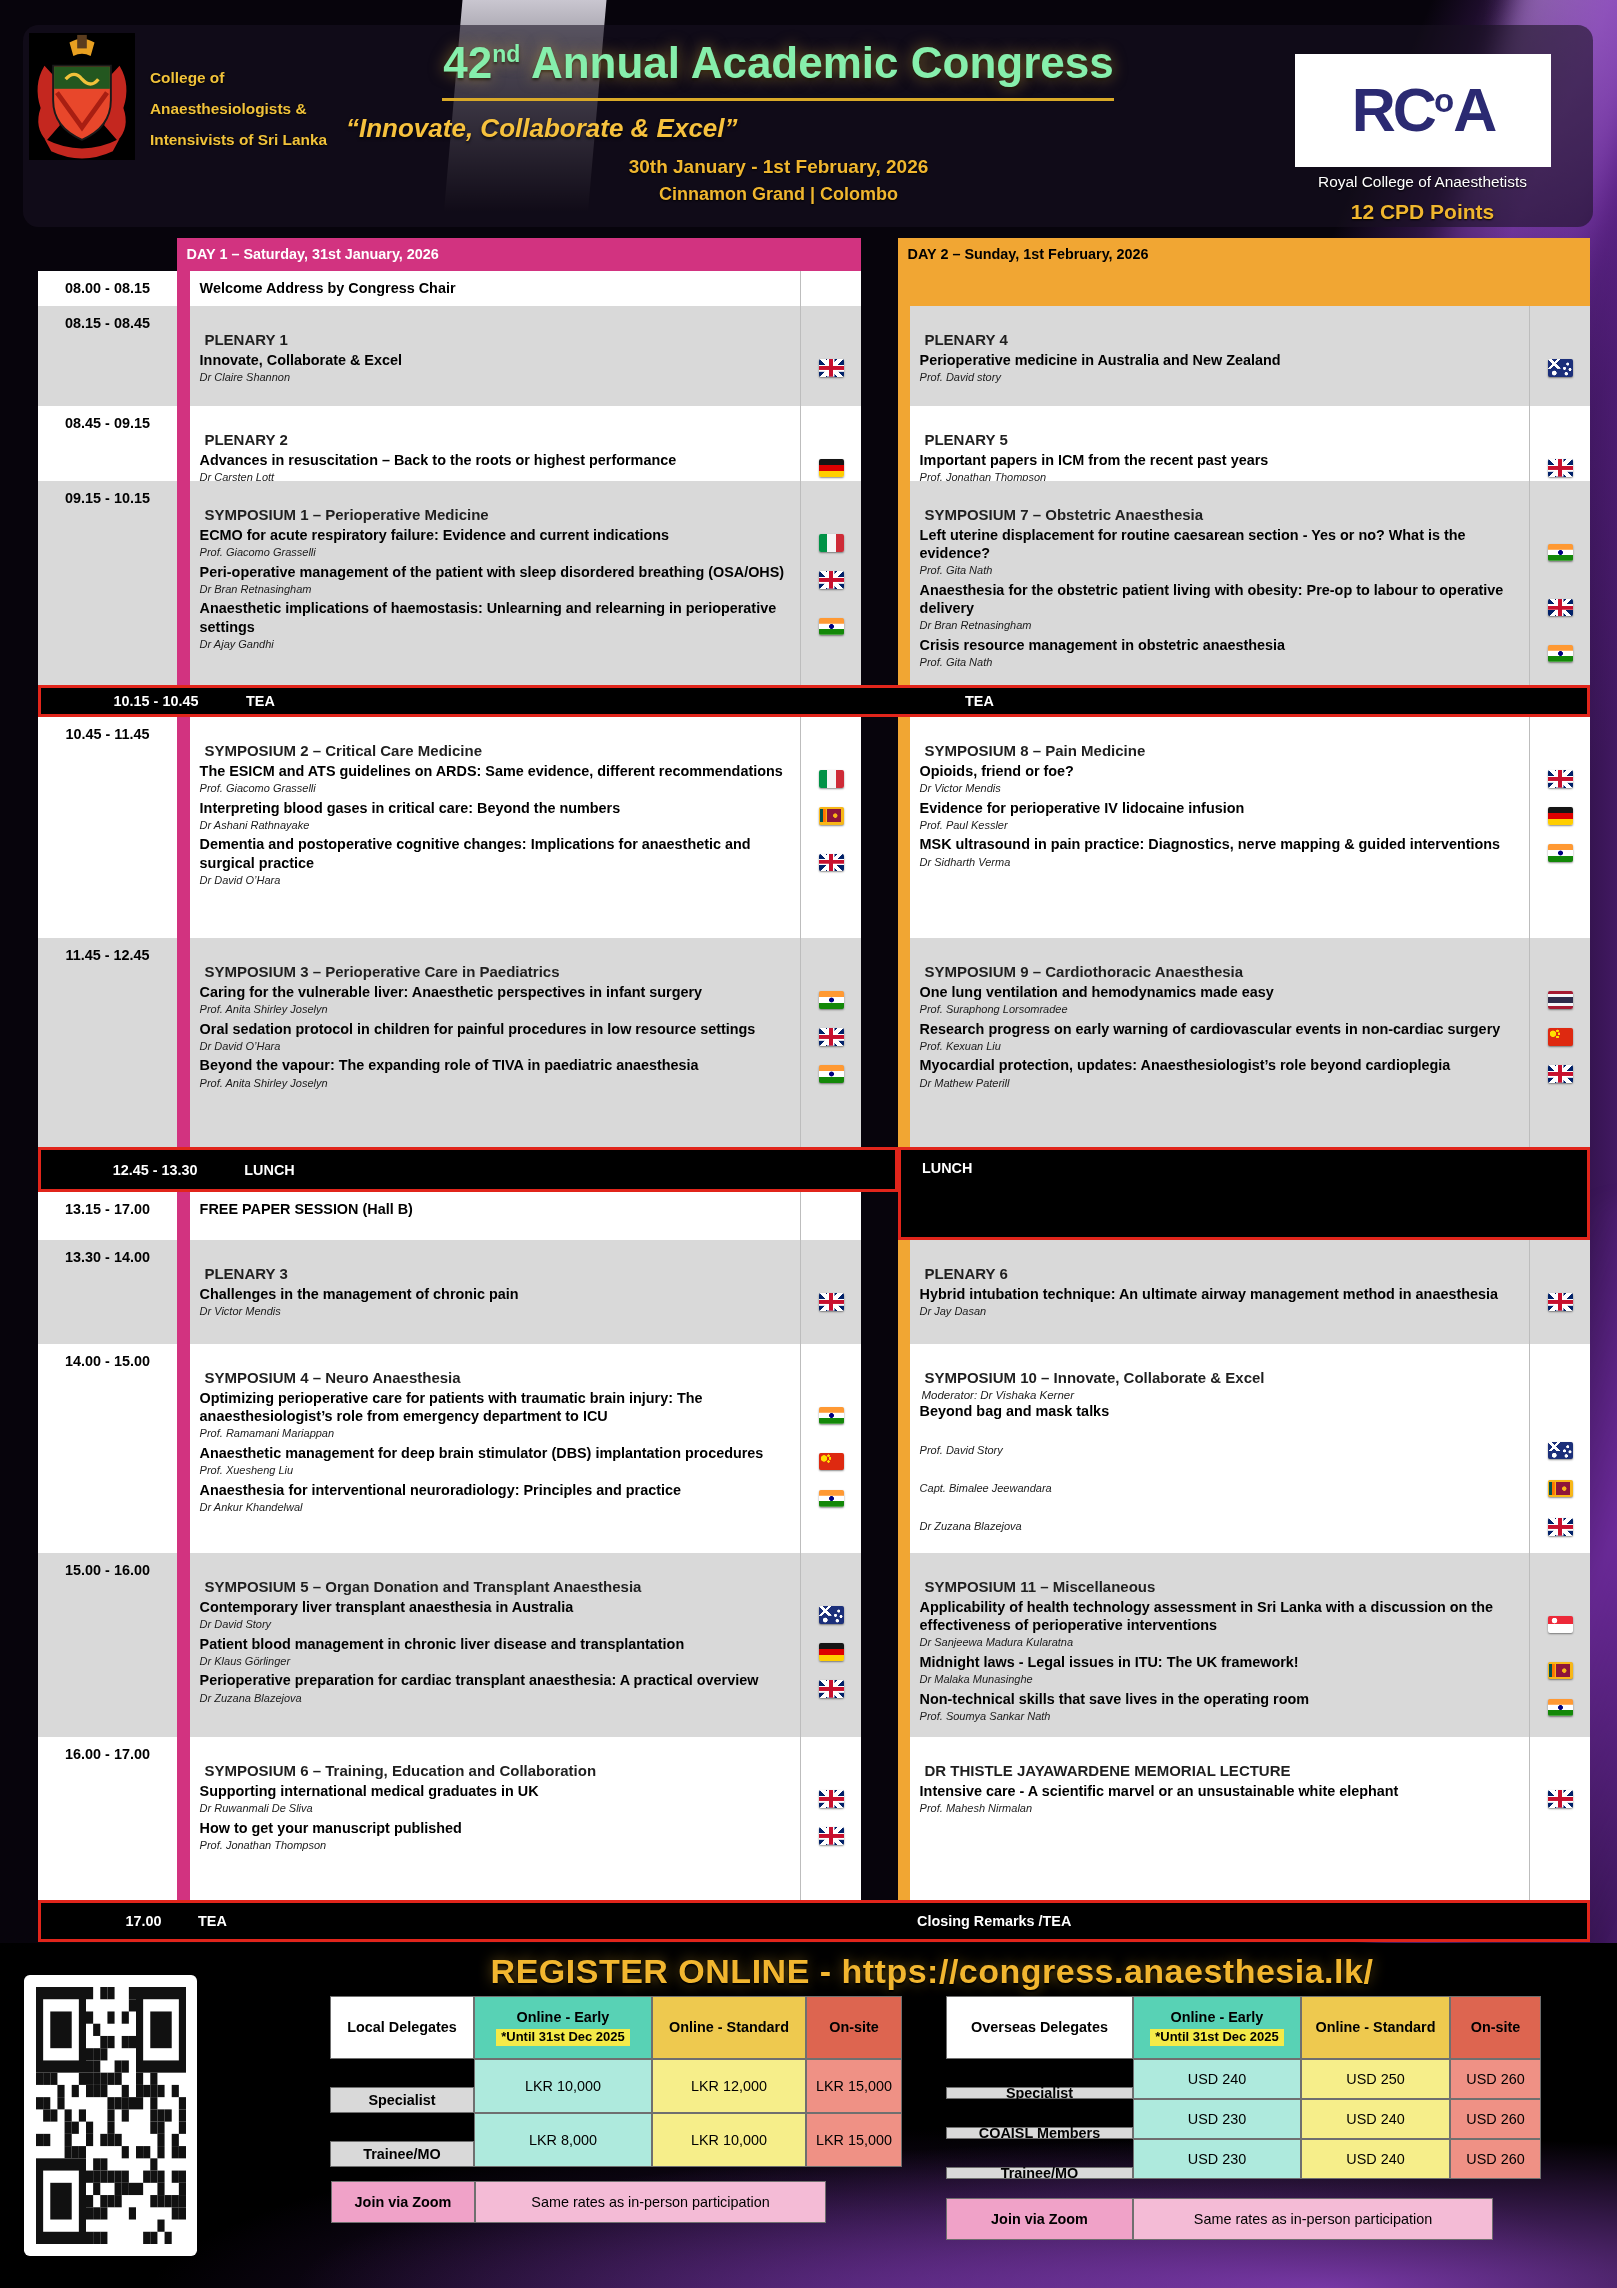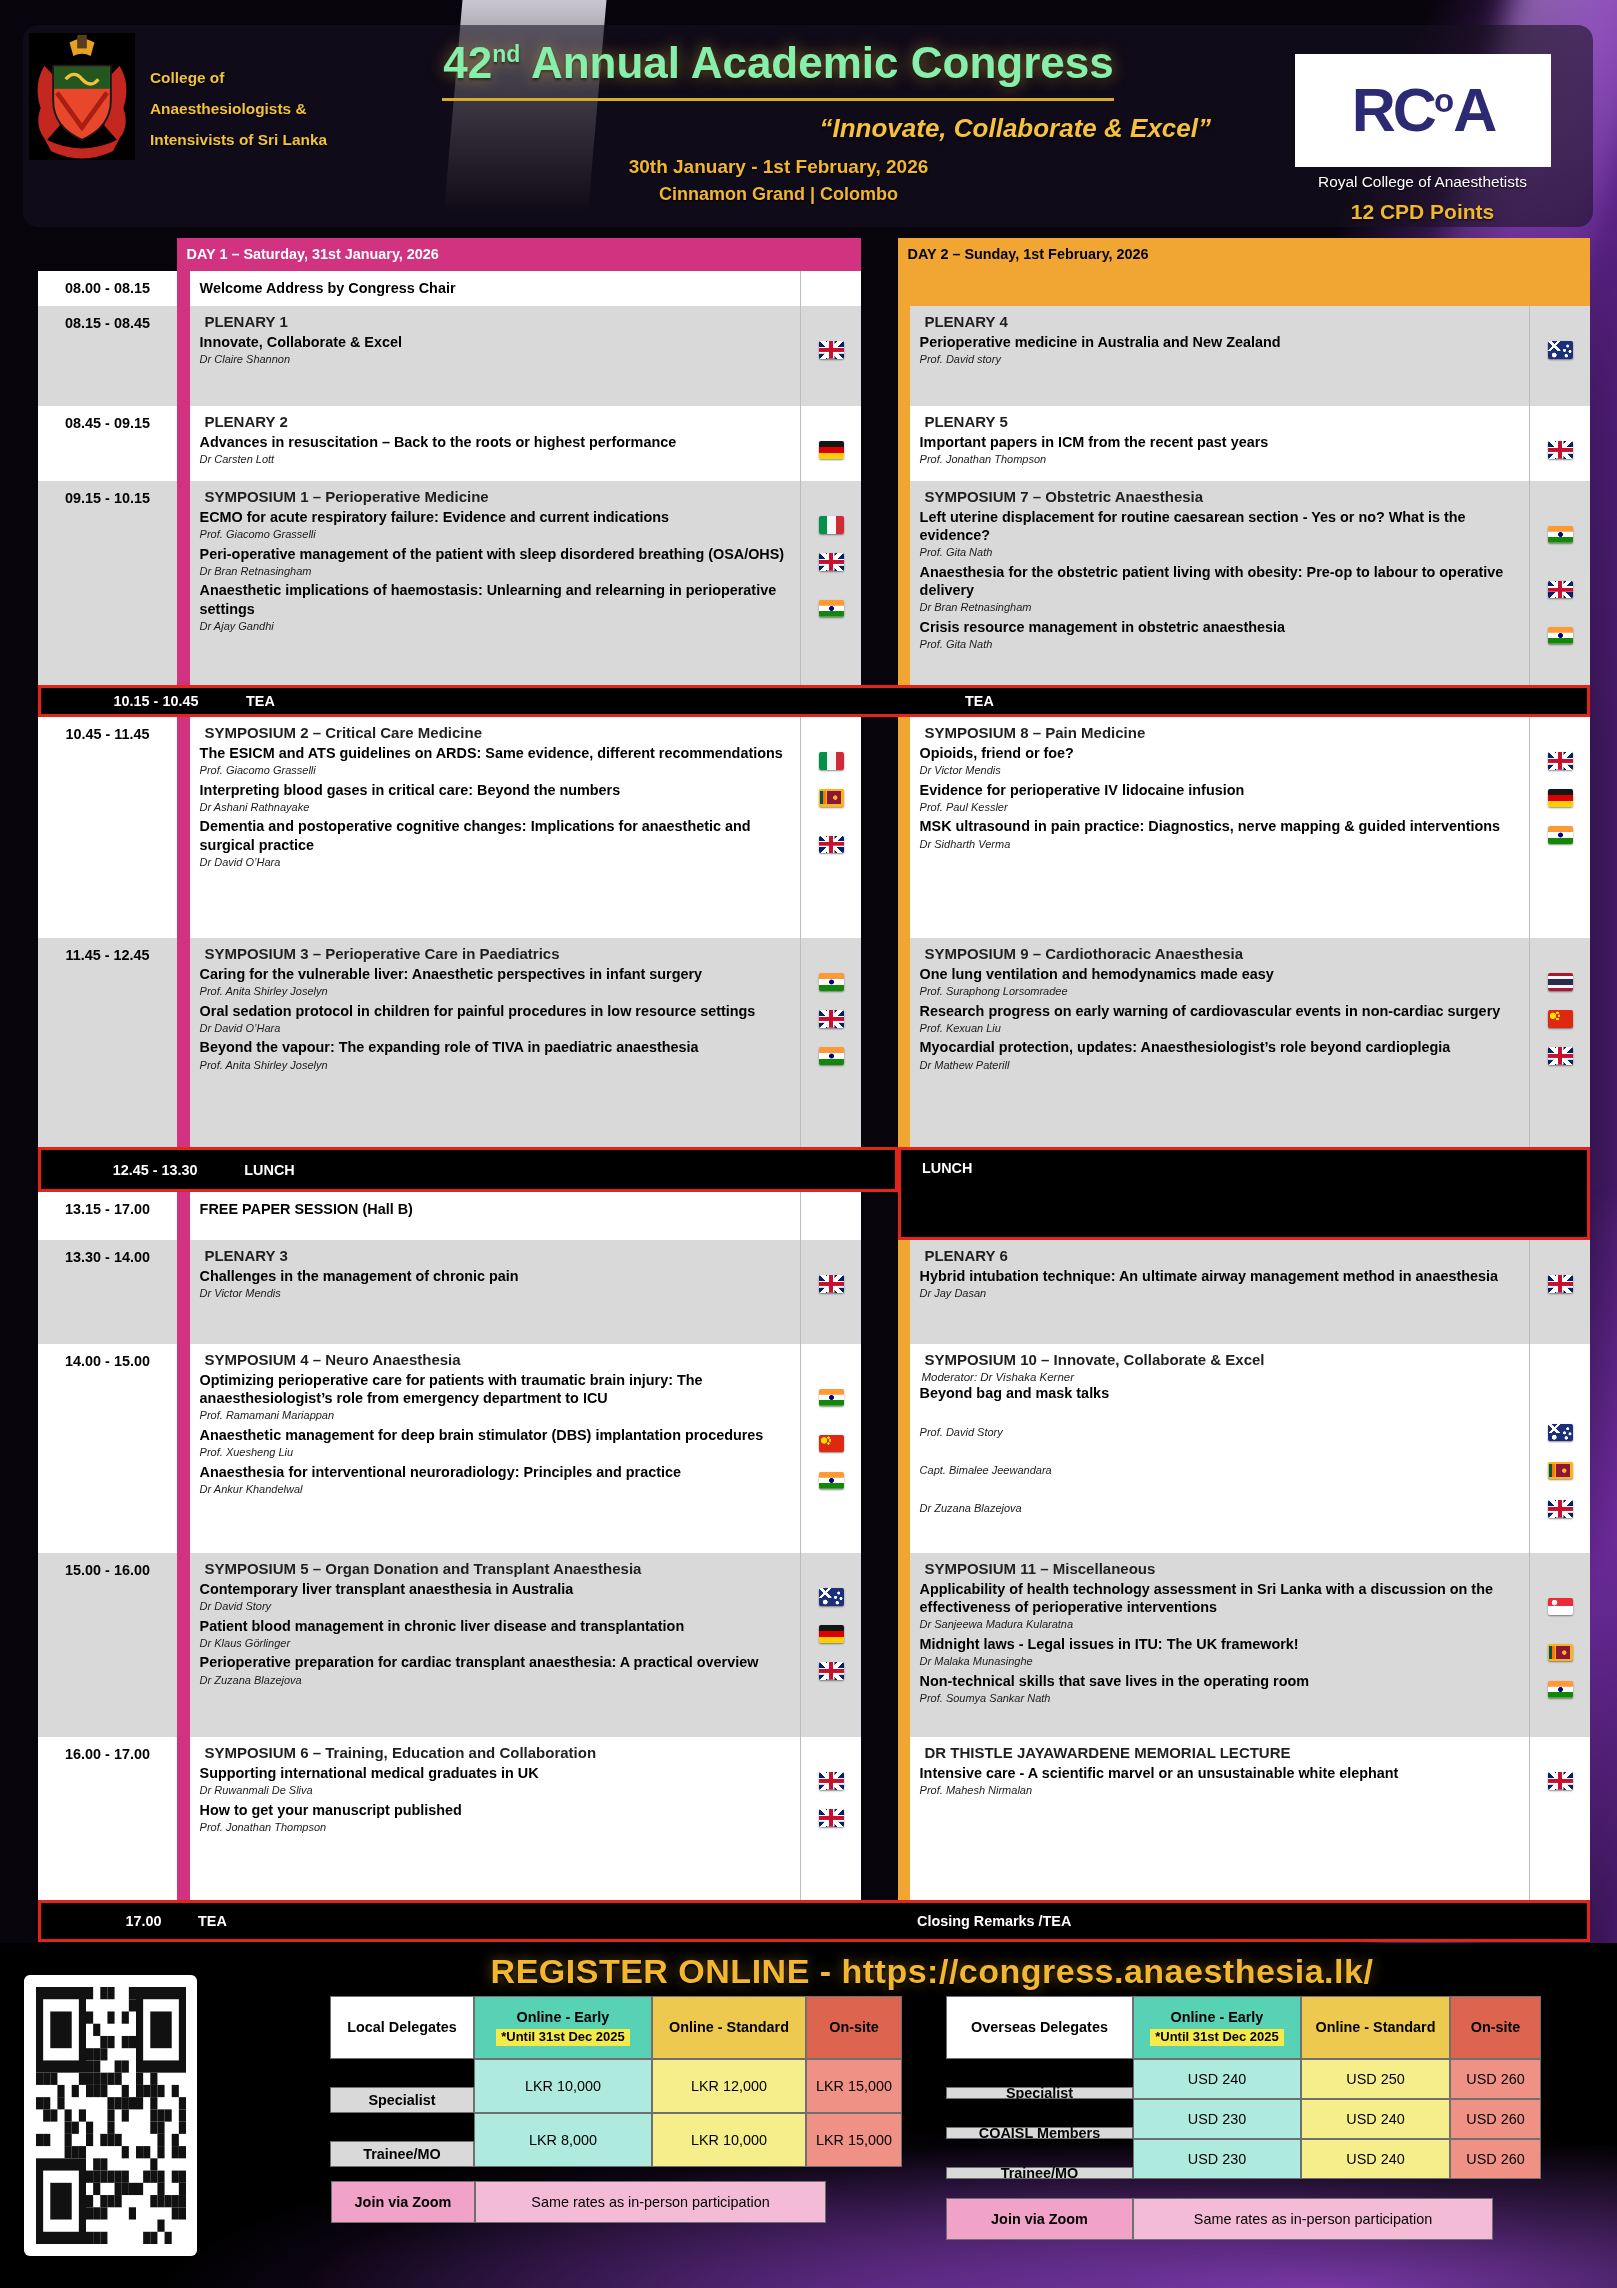--- a/index.html
+++ b/index.html
@@ -7,42 +7,42 @@
   .bgl{position:absolute;z-index:0;pointer-events:none;}
   #content{position:absolute;inset:0;z-index:1;}
 
   
   .hdr-panel{position:absolute;left:23px;top:25px;width:1570px;height:202px;background:rgba(24,17,32,.58);border-radius:15.4px;}
   .crest-box{position:absolute;left:29px;top:33px;width:106px;height:127px;background:#000;border-radius:3.8px;}
   .college{position:absolute;left:150px;top:63px;color:#f1c23a;font-size:15.4px;font-weight:700;line-height:2.0;text-shadow:0 1px 1.9px #000;}
   .maintitle{position:absolute;left:346px;top:38px;width:865px;text-align:center;color:#86efac;font-size:44px;font-weight:700;text-shadow:0 0 15.4px rgba(246,193,61,.5),0 1.9px 2.9px rgba(0,0,0,.7);}
   .maintitle sup{font-size:23px;}
   .title-rule{position:absolute;left:442px;top:98px;width:672px;height:2.9px;background:#d9a928;}
-  .tagline{position:absolute;left:346px;top:113px;width:865px;text-align:right;color:#f6c13d;font-size:26px;font-weight:700;font-style:italic;text-shadow:0 1.9px 2.9px rgba(0,0,0,.7);}
+  .tagline{position:absolute;left:346px;top:113px;width:865px;text-align:left;color:#f6c13d;font-size:26px;font-weight:700;font-style:italic;text-shadow:0 1.9px 2.9px rgba(0,0,0,.7);}
   .dates{position:absolute;left:346px;top:156px;width:865px;text-align:center;color:#f0b62f;font-size:19px;font-weight:700;text-shadow:0 1px 1.9px #000;}
   .venue{position:absolute;left:346px;top:184px;width:865px;text-align:center;color:#f0b62f;font-size:18px;font-weight:700;text-shadow:0 1px 1.9px #000;}
   .rcoa-box{position:absolute;left:1295px;top:54px;width:256px;height:113px;background:#fff;display:flex;align-items:center;justify-content:center;}
   .rcoa-letters{color:#2b2a72;font-size:61px;font-weight:700;letter-spacing:-2.9px;line-height:1;}
   .rcoa-letters .ro{font-size:33px;vertical-align:19px;letter-spacing:-1px;}
   .rcoa-name{position:absolute;left:1287px;top:173px;width:271px;text-align:center;color:#fff;font-size:15.4px;text-shadow:0 1px 1.9px #000;}
   .cpd{position:absolute;left:1287px;top:200px;width:271px;text-align:center;color:#f0b62f;font-size:21px;font-weight:700;text-shadow:0 1px 1.9px #000;}
 
   
   .grid{position:absolute;left:38px;top:238px;display:grid;grid-template-columns:139px 684px 37px 692px;grid-template-rows:33px 35px 100px 75px 204px 32px 221px 209px 45px 48px 104px 209px 184px 163px 42px;}
   .dh{font-weight:700;font-size:14.4px;padding:7.7px 0 0 9.6px;box-sizing:border-box;}
   .dh1{grid-column:2;background:#d23380;color:#fff;}
   .dh2{grid-column:4;background:#f1a633;color:#000;}
   .orange-fill{grid-column:4;background:#f1a633;}
   .tc{grid-column:1;background:#fff;color:#000;font-weight:700;font-size:14.4px;display:flex;justify-content:center;align-items:flex-start;padding-top:8.6px;box-sizing:border-box;}
   .tc.g{background:#d9d9d9;}
   .c1{grid-column:2;position:relative;background:#fff;border-left:13.4px solid #d23380;padding:4.8px 0 3.8px 9.6px;box-sizing:border-box;color:#000;}
   .c2{grid-column:4;position:relative;background:#fff;border-left:12.5px solid #f1a633;padding:4.8px 0 3.8px 9.6px;box-sizing:border-box;color:#000;}
   .gy{background:#d9d9d9 !important;}
   .sep::after{content:"";position:absolute;top:0;bottom:0;right:60px;width:1px;background:#bdbdbd;}
-  .shead{font-size:15px;font-weight:700;color:#1f1f1f;padding:1.9px 0 2.9px 4.8px;}
+  .shead{font-size:15px;font-weight:700;color:#1f1f1f;padding:1.9px 0 2.9px 4.8px;margin-top:18px;}
   .item{display:flex;align-items:center;margin:0 0 1.9px;}
   .itxt{flex:1;padding-right:7.7px;}
   .ttl{font-weight:700;font-size:14.4px;line-height:1.27;color:#000;}
   .spk{font-style:italic;font-size:11px;color:#1a1a1a;margin:1.9px 0 2.9px;}
   .mod{font-style:italic;font-size:11.5px;color:#1a1a1a;margin:0 0 1.9px 1.9px;}
   .sp{margin-top:21px;}
   .simple{font-weight:700;font-size:14.4px;padding-top:3.8px;}
   .fslot{width:60px;display:flex;justify-content:center;align-items:center;}
   .band{background:#000;border:3.8px solid #e1251b;color:#fff;font-weight:700;font-size:14.4px;display:flex;align-items:center;box-sizing:border-box;}
   .band .bt{width:134px;display:flex;justify-content:center;padding-left:48px;}

